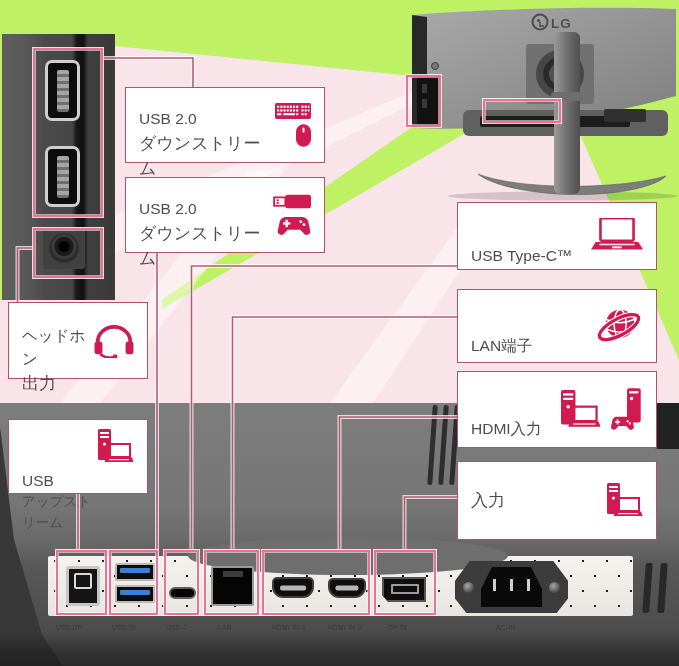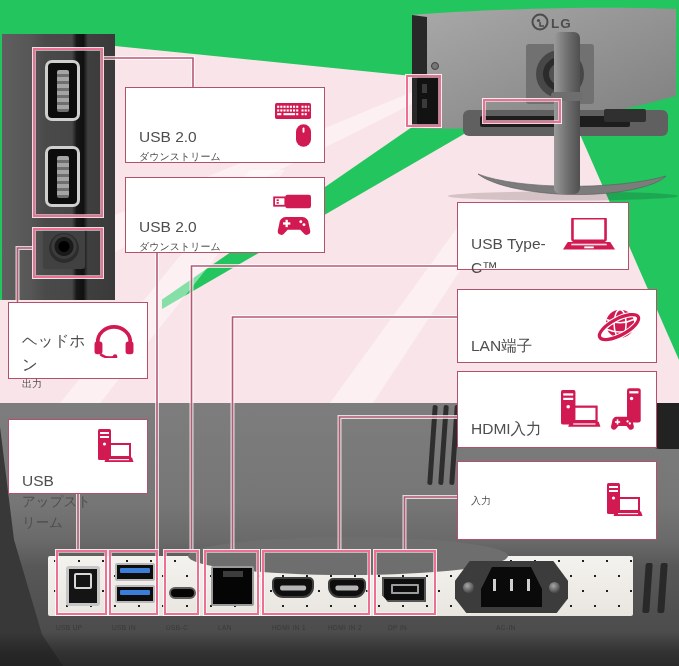--- a/index.html
+++ b/index.html
@@ -7,21 +7,21 @@
     --pink:#f9e4e9;
     --box-border:#b3506c;
     --line-color:#b65a74;
     --port-outline:#ef6f92;
     --panel-white:#f2f0ec;
     --text:#4e4e4e;
   }
   *{margin:0;padding:0;box-sizing:border-box;}
   html,body{background:#fff;}
   #stage{
-    position:relative;width:679px;height:666px;overflow:hidden;background:#22c55e;
+    position:relative;width:679px;height:666px;overflow:hidden;background:#bef264;
     font-family:"Liberation Sans","DejaVu Sans",sans-serif;color:var(--text);
   }
   svg.abs,div.abs{position:absolute;}
   
   #beams{left:0;top:0;z-index:1;}
   #beams polygon.beam{fill:var(--pink);}
   #beams polygon.streak{fill:#fff;opacity:.45;}
   
   #side-photo{left:2px;top:34px;width:113px;height:266px;z-index:3;
     background:linear-gradient(90deg,#5f5f5f 0%,#575757 24%,#4a4a4a 38%,#474747 62%,#181818 66%,#101010 72%,#3f3f3f 76%,#3a3a3a 100%);
@@ -88,21 +88,21 @@
   
   #lines{left:0;top:0;z-index:5;}
   #lines path{fill:none;}
   #lines path.case{stroke:rgba(255,255,255,.75);stroke-width:4;}
   #lines path.core{stroke:var(--line-color);stroke-width:1.6;}
   
   .box{position:absolute;background:#fff;border:1.6px solid var(--box-border);z-index:7;
        display:flex;align-items:center;justify-content:space-between;padding:6px 13px;}
   .box .txt{line-height:1.5;}
   .box .t1{font-size:15.5px;margin-top:39px;}
-  .box .t2{font-size:10px;}
+  .box .t2{font-size:17px;}
   .box .icons{display:flex;flex-direction:column;align-items:flex-end;gap:5px;color:var(--accent);}
   .box .icons.row{flex-direction:row;align-items:center;gap:10px;}
   #b-usb-up .t2{font-size:13.5px;}
   #b-usb-up{align-items:flex-start;}
   #b-usb-up .icons{margin-top:2px;}
 </style>
 </head>
 <body>
 
 <div id="stage">
@@ -326,21 +326,21 @@
       <svg width="40" height="34" viewBox="0 0 38 32">
         <path d="M3.5,20 v-3 a15.5,14.5 0 0 1 31,0 v3" stroke="currentColor" stroke-width="3.5" fill="none"></path>
         <rect x="0.5" y="16.5" width="7.5" height="12" rx="2.5" fill="currentColor"></rect>
         <rect x="30" y="16.5" width="7.5" height="12" rx="2.5" fill="currentColor"></rect>
         <path d="M6,28.5 q6,4.5 12.5,2.8" stroke="currentColor" stroke-width="2.4" fill="none"></path>
         <circle cx="20" cy="30.9" r="2.2" fill="currentColor"></circle>
       </svg>
     </div>
   </div>
 
-  <div class="box" id="b-typec" style="left:457px;top:202px;width:172px;height:68px">
+  <div class="box" id="b-typec" style="left:457px;top:202px;width:200px;height:68px">
     <div class="txt">
       <div class="t1">USB Type-C™</div>
     </div>
     <div class="icons">
       <svg width="52" height="36" viewBox="0 0 44 30">
         <rect x="8" y="0" width="28" height="19" rx="1" fill="#fff" stroke="currentColor" stroke-width="2.2"></rect>
         <path d="M4,20 H40 L44,26.5 H0 Z" fill="currentColor"></path>
         <rect x="7" y="21.5" width="30" height="1.4" fill="#fff" opacity=".85"></rect>
         <rect x="18" y="23.8" width="8" height="1.6" fill="#fff"></rect>
       </svg>

